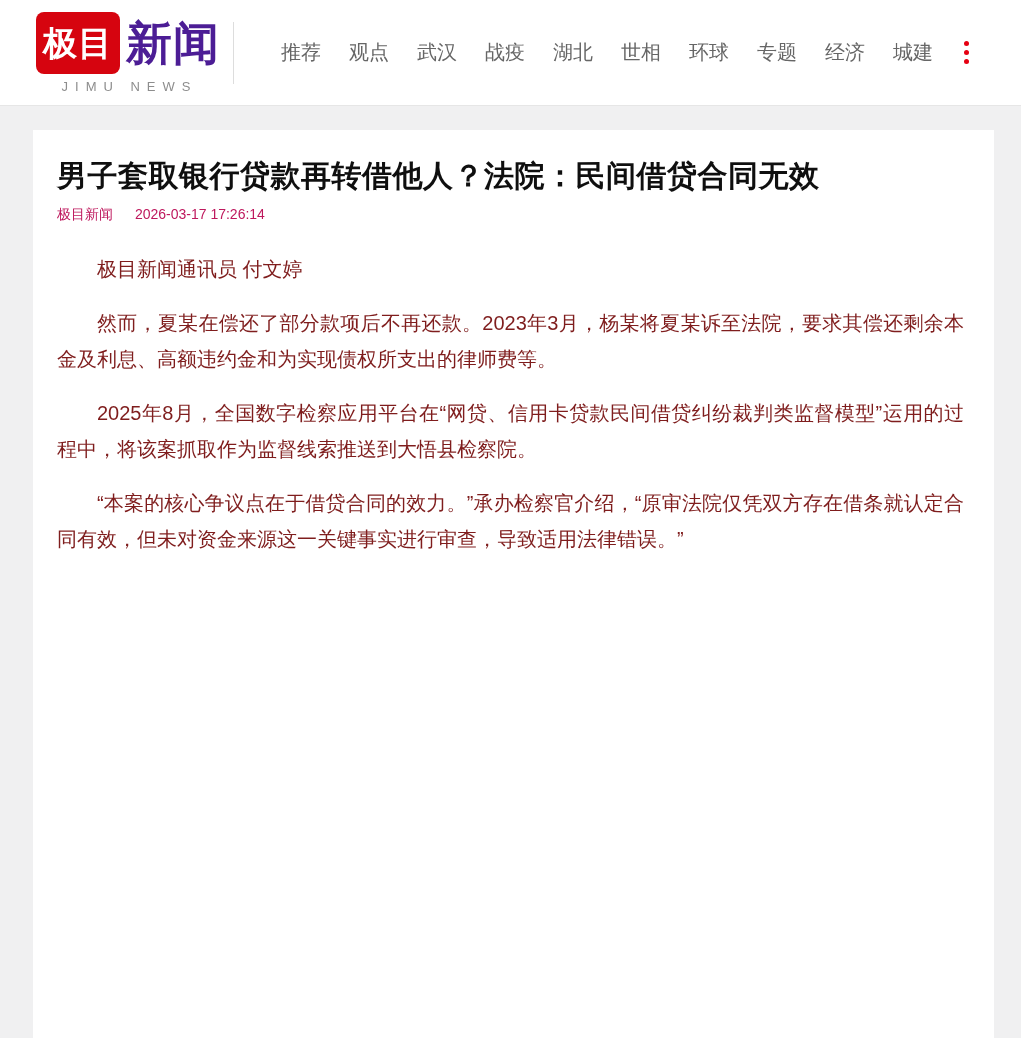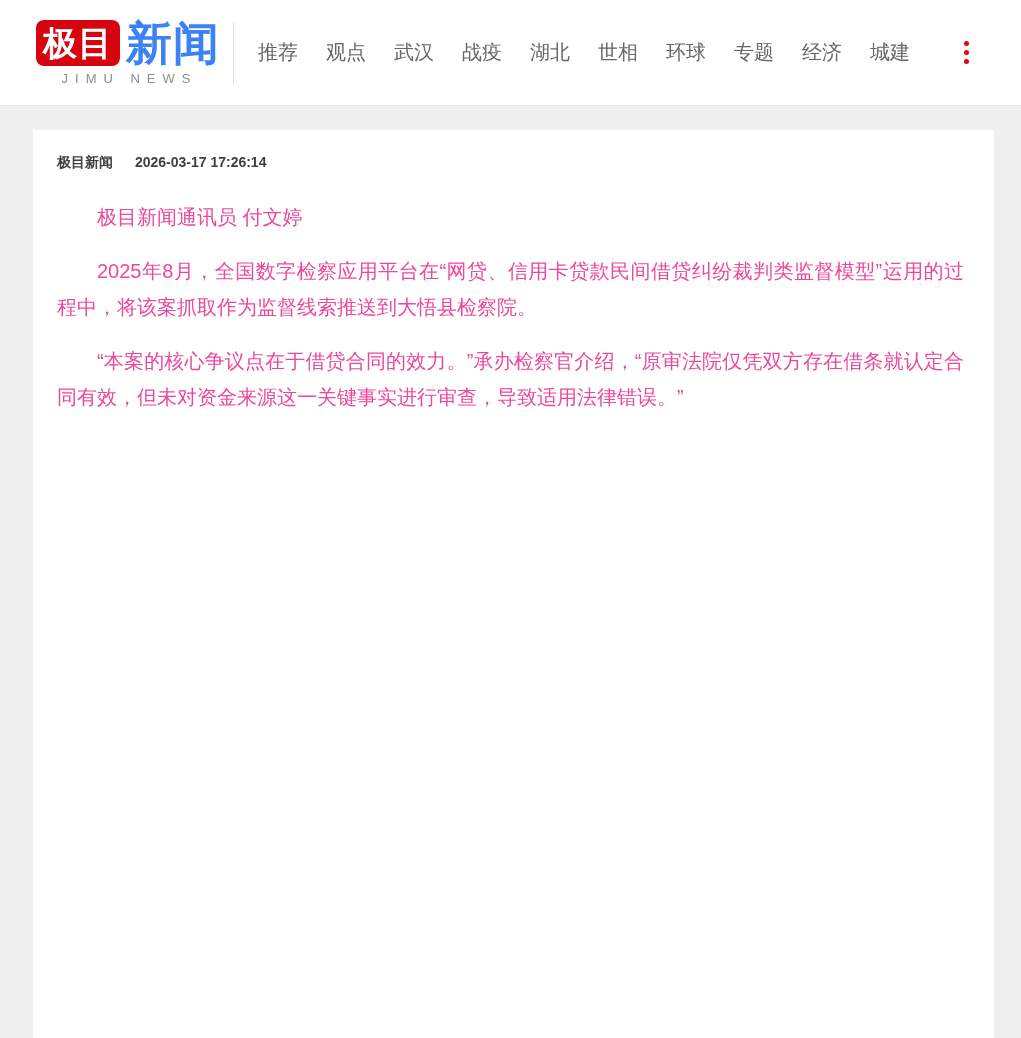--- a/index.html
+++ b/index.html
@@ -27,26 +27,26 @@
   .logo-row {
     display: flex;
     align-items: center;
   }
   .logo-box {
     background: var(--brand-red, #d6040f);
     color: #ffffff;
     font-weight: bold;
     font-size: 34px;
     line-height: 1;
-    padding: 6px 7px;
+    padding: 14px 7px;
     border-radius: 8px;
     letter-spacing: 1px;
   }
   .logo-black {
-    color: #3b82f6;
+    color: #4c1d95;
     font-weight: bold;
     font-size: 46px;
     line-height: 1;
     margin-left: 6px;
     letter-spacing: 1px;
   }
   .logo-sub {
     margin-top: 5px;
     font-size: 13px;
     color: #8d8d8d;
@@ -56,21 +56,21 @@
   }
   .header-divider {
     width: 1px;
     height: 62px;
     background: #dddddd;
     margin-left: 13px;
   }
   nav.main-nav {
     display: flex;
     align-items: center;
-    margin-left: 24px;
+    margin-left: 47px;
     gap: 28px;
   }
   .nav-item {
     font-size: 20px;
     color: #666666;
     text-decoration: none;
     white-space: nowrap;
     cursor: pointer;
   }
   .more-menu {
@@ -99,31 +99,30 @@
     padding: 24px 30px 40px 24px;
   }
   h1.article-title {
     font-size: 30px;
     line-height: 44px;
     font-weight: bold;
     color: #0f0f0f;
     letter-spacing: 0.5px;
   }
   .byline {
-    margin-top: 0;
+    margin-top: 8px;
     font-size: 14px;
-    color: #404040;
-    font-weight: bold;
+    color: #be185d;
   }
   .byline .source { margin-right: 18px; }
   .article-body { margin-top: 27px; }
   .article-body p {
     font-size: 20px;
     line-height: 36.5px;
-    color: #ec4899;
+    color: #7f1d1d;
     text-indent: 2em;
     text-align: justify;
     margin-bottom: 17px;
   }
 </style>
 </head>
 <body>
 
 <header class="site-header">
   <div class="logo">
@@ -161,30 +160,32 @@
 
   <div class="more-menu">
     <span class="dot"></span>
     <span class="dot"></span>
     <span class="dot"></span>
   </div>
 </header>
 
 <div class="page">
   <article class="card">
+    <h1 class="article-title">男子套取银行贷款再转借他人？法院：民间借贷合同无效</h1>
     <div class="byline">
       <span class="source">极目新闻</span>
       <span class="time">2026-03-17 17:26:14</span>
     </div>
     <div class="article-body">
 
         <p>极目新闻通讯员 付文婷</p>
 
 
 
+        <p>然而，夏某在偿还了部分款项后不再还款。2023年3月，杨某将夏某诉至法院，要求其偿还剩余本金及利息、高额违约金和为实现债权所支出的律师费等。</p>
 
 
         <p>2025年8月，全国数字检察应用平台在“网贷、信用卡贷款民间借贷纠纷裁判类监督模型”运用的过程中，将该案抓取作为监督线索推送到大悟县检察院。</p>
 
 
         <p>“本案的核心争议点在于借贷合同的效力。”承办检察官介绍，“原审法院仅凭双方存在借条就认定合同有效，但未对资金来源这一关键事实进行审查，导致适用法律错误。”</p>
 
       </div>
   </article>
 </div>

